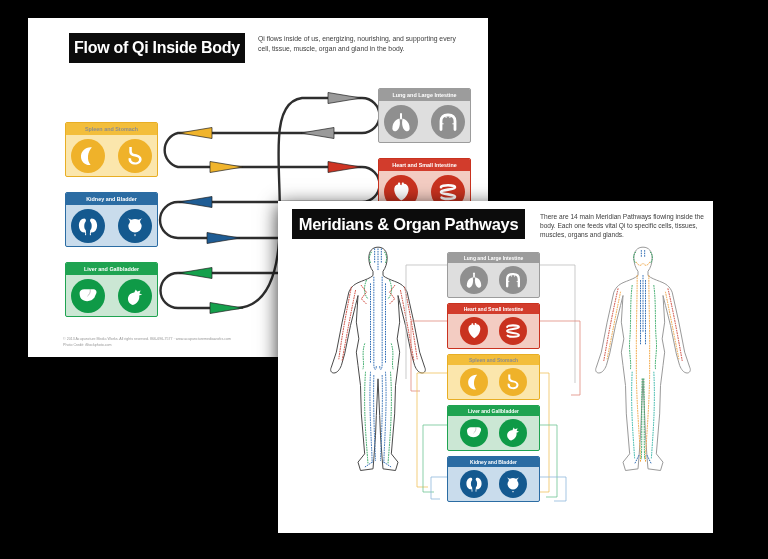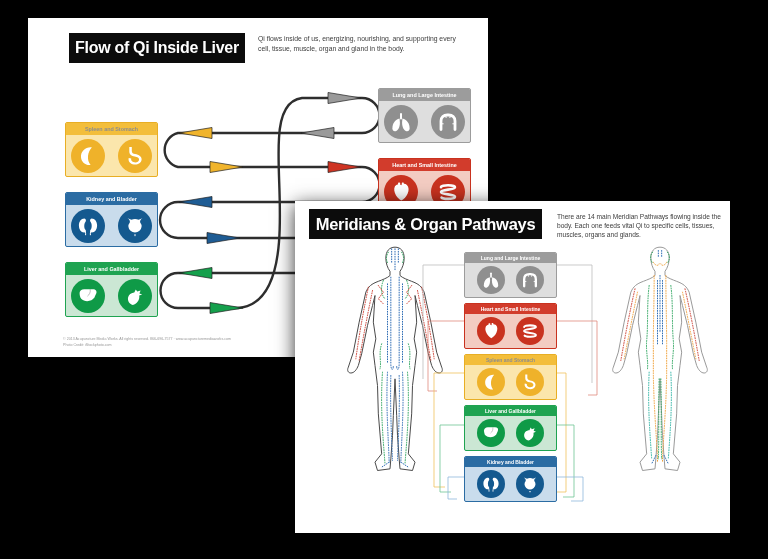--- a/index.html
+++ b/index.html
@@ -1,21 +1,21 @@
 <!DOCTYPE html>
 <html><head>
 <meta charset="utf-8">
 <style>
   html,body{margin:0;padding:0}
   body{width:768px;height:559px;background:#000;overflow:hidden;position:relative;
        font-family:"Liberation Sans",sans-serif;}
   .stage{position:absolute;inset:0;background:#000;}
   .poster{position:absolute;background:#fff;box-shadow:0 4px 18px rgba(0,0,0,.8);}
   .poster.back{left:28px;top:18px;width:460px;height:339px;}
-  .poster.front{left:295px;top:201px;width:435px;height:332px;}
+  .poster.front{left:278px;top:201px;width:435px;height:332px;}
   .title-bar{position:absolute;background:#0c0c0c;color:#fff;font-weight:bold;
              display:flex;align-items:center;justify-content:center;letter-spacing:-0.3px;white-space:nowrap;}
   .back .title-bar{left:41px;top:15px;width:176px;height:30px;font-size:16px;}
   .front .title-bar{left:14px;top:8px;width:233px;height:30px;font-size:16.5px;}
   .desc{position:absolute;color:#3c3c3c;line-height:1.4;}
   .back .desc{left:230px;top:16px;width:200px;font-size:6.8px;}
   .front .desc{left:262px;top:11px;width:176px;font-size:6.6px;}
   .footer{position:absolute;left:35px;top:318px;width:220px;color:#979797;font-size:3.6px;line-height:1.7;}
 
   
@@ -104,21 +104,21 @@
     </symbol>
     <symbol id="ic-gallbladder" viewBox="0 0 24 24">
       <path fill="#fff" d="M9.8,21 C6.2,20 4.2,16.4 5.2,13 C6,10.4 8.2,9.2 10.2,8.8 L11.3,8.6 L12.8,5.4 L14.2,7.6 L17.6,6.4 L16.4,9.4 L19.2,10.6 L16.2,11.6 C17,16.2 13.8,20 9.8,21 Z"></path>
     </symbol>
   </defs>
 </svg>
 
 <div class="stage">
 
   <div class="poster back">
-    <div class="title-bar">Flow of Qi Inside Liver</div>
+    <div class="title-bar">Flow of Qi Inside Body</div>
     <div class="desc">Qi flows inside of us, energizing, nourishing, and supporting every cell, tissue, muscle, organ and gland in the body.</div>
 
     <svg class="abs" style="left:0;top:0" width="460" height="339" viewBox="0 0 460 339">
       <path class="flow-line" d="M150,290 H210 C236,288 248,262 251,224 C254,186 249,150 251,120 C252,100 258,82 274,80 H334 A17.5,17.5 0 0 1 334,115 H150 A17.5,17.5 0 0 0 150,149 H334 A17.5,17.5 0 0 1 334,184 H150 A17.5,17.5 0 0 0 150,220 H320 A17.5,17.5 0 0 1 320,255 H150 A17.5,17.5 0 0 0 150,290"></path>
       <polygon class="ar ar-gray" points="333,80 300,74.5 300,85.5"></polygon>
       <polygon class="ar ar-gray" points="273,115 306,109.5 306,120.5"></polygon>
       <polygon class="ar ar-yellow" points="151,115 184,109.5 184,120.5"></polygon>
       <polygon class="ar ar-yellow" points="215,149 182,143.5 182,154.5"></polygon>
       <polygon class="ar ar-red" points="333,149 300,143.5 300,154.5"></polygon>
       <polygon class="ar ar-blue" points="151,184 184,178.5 184,189.5"></polygon>

